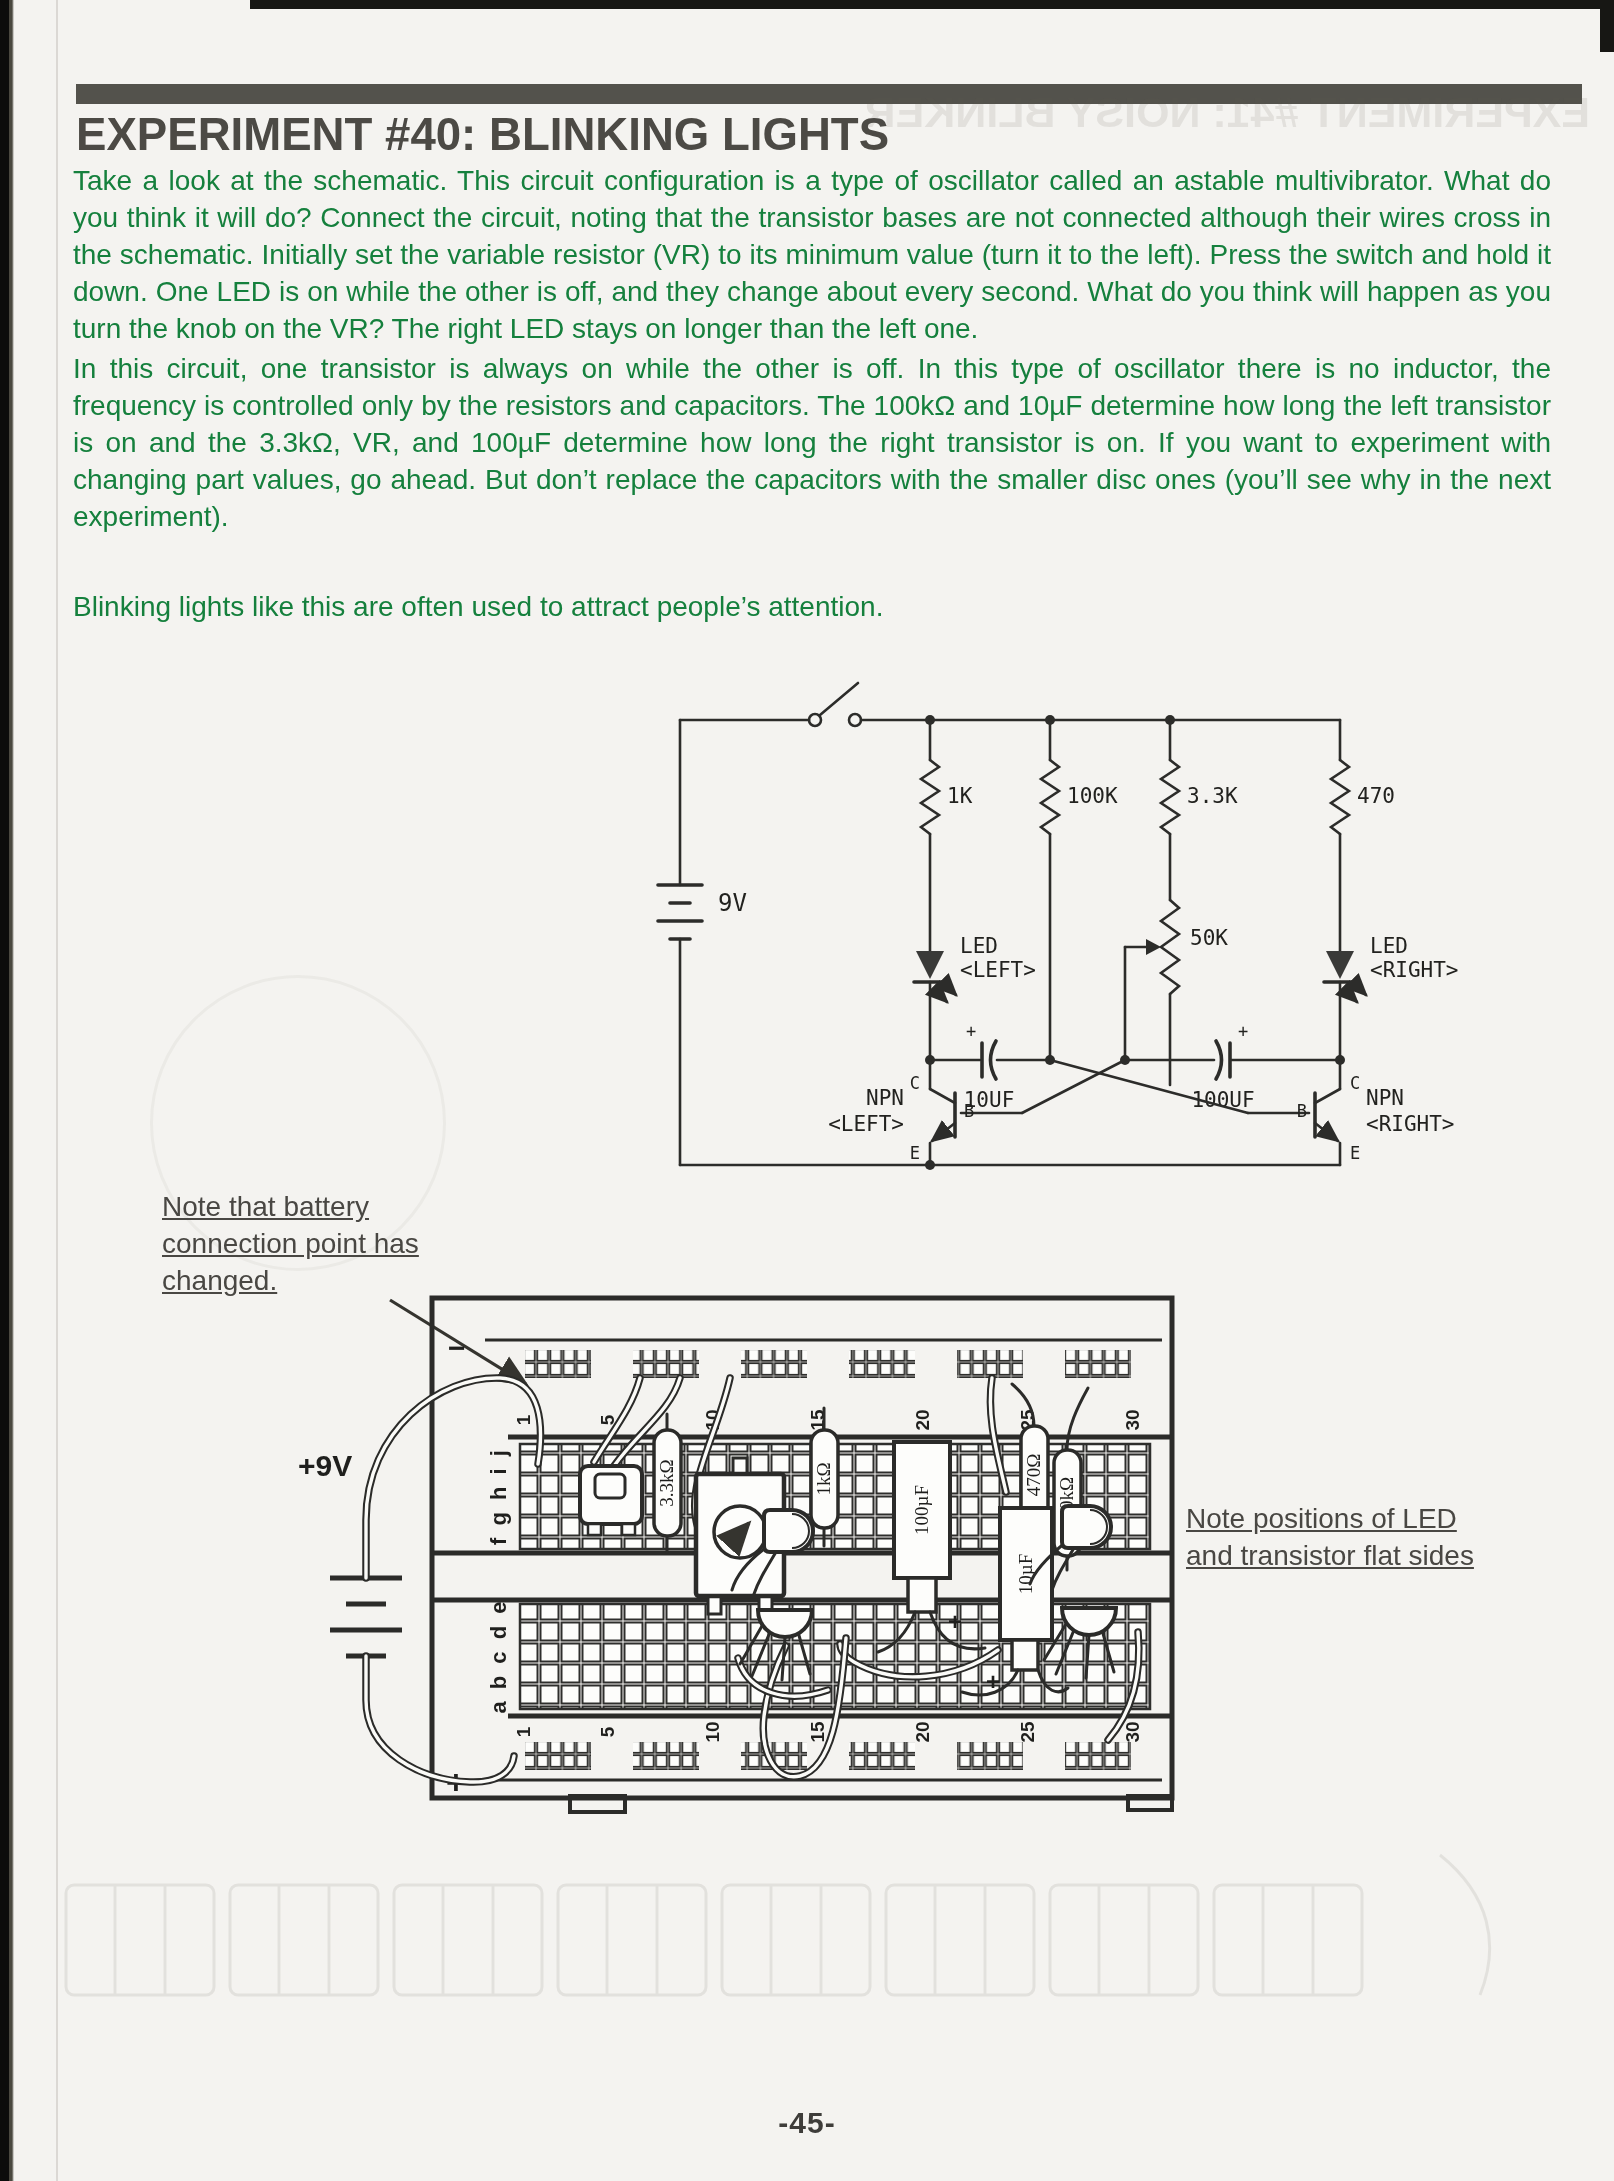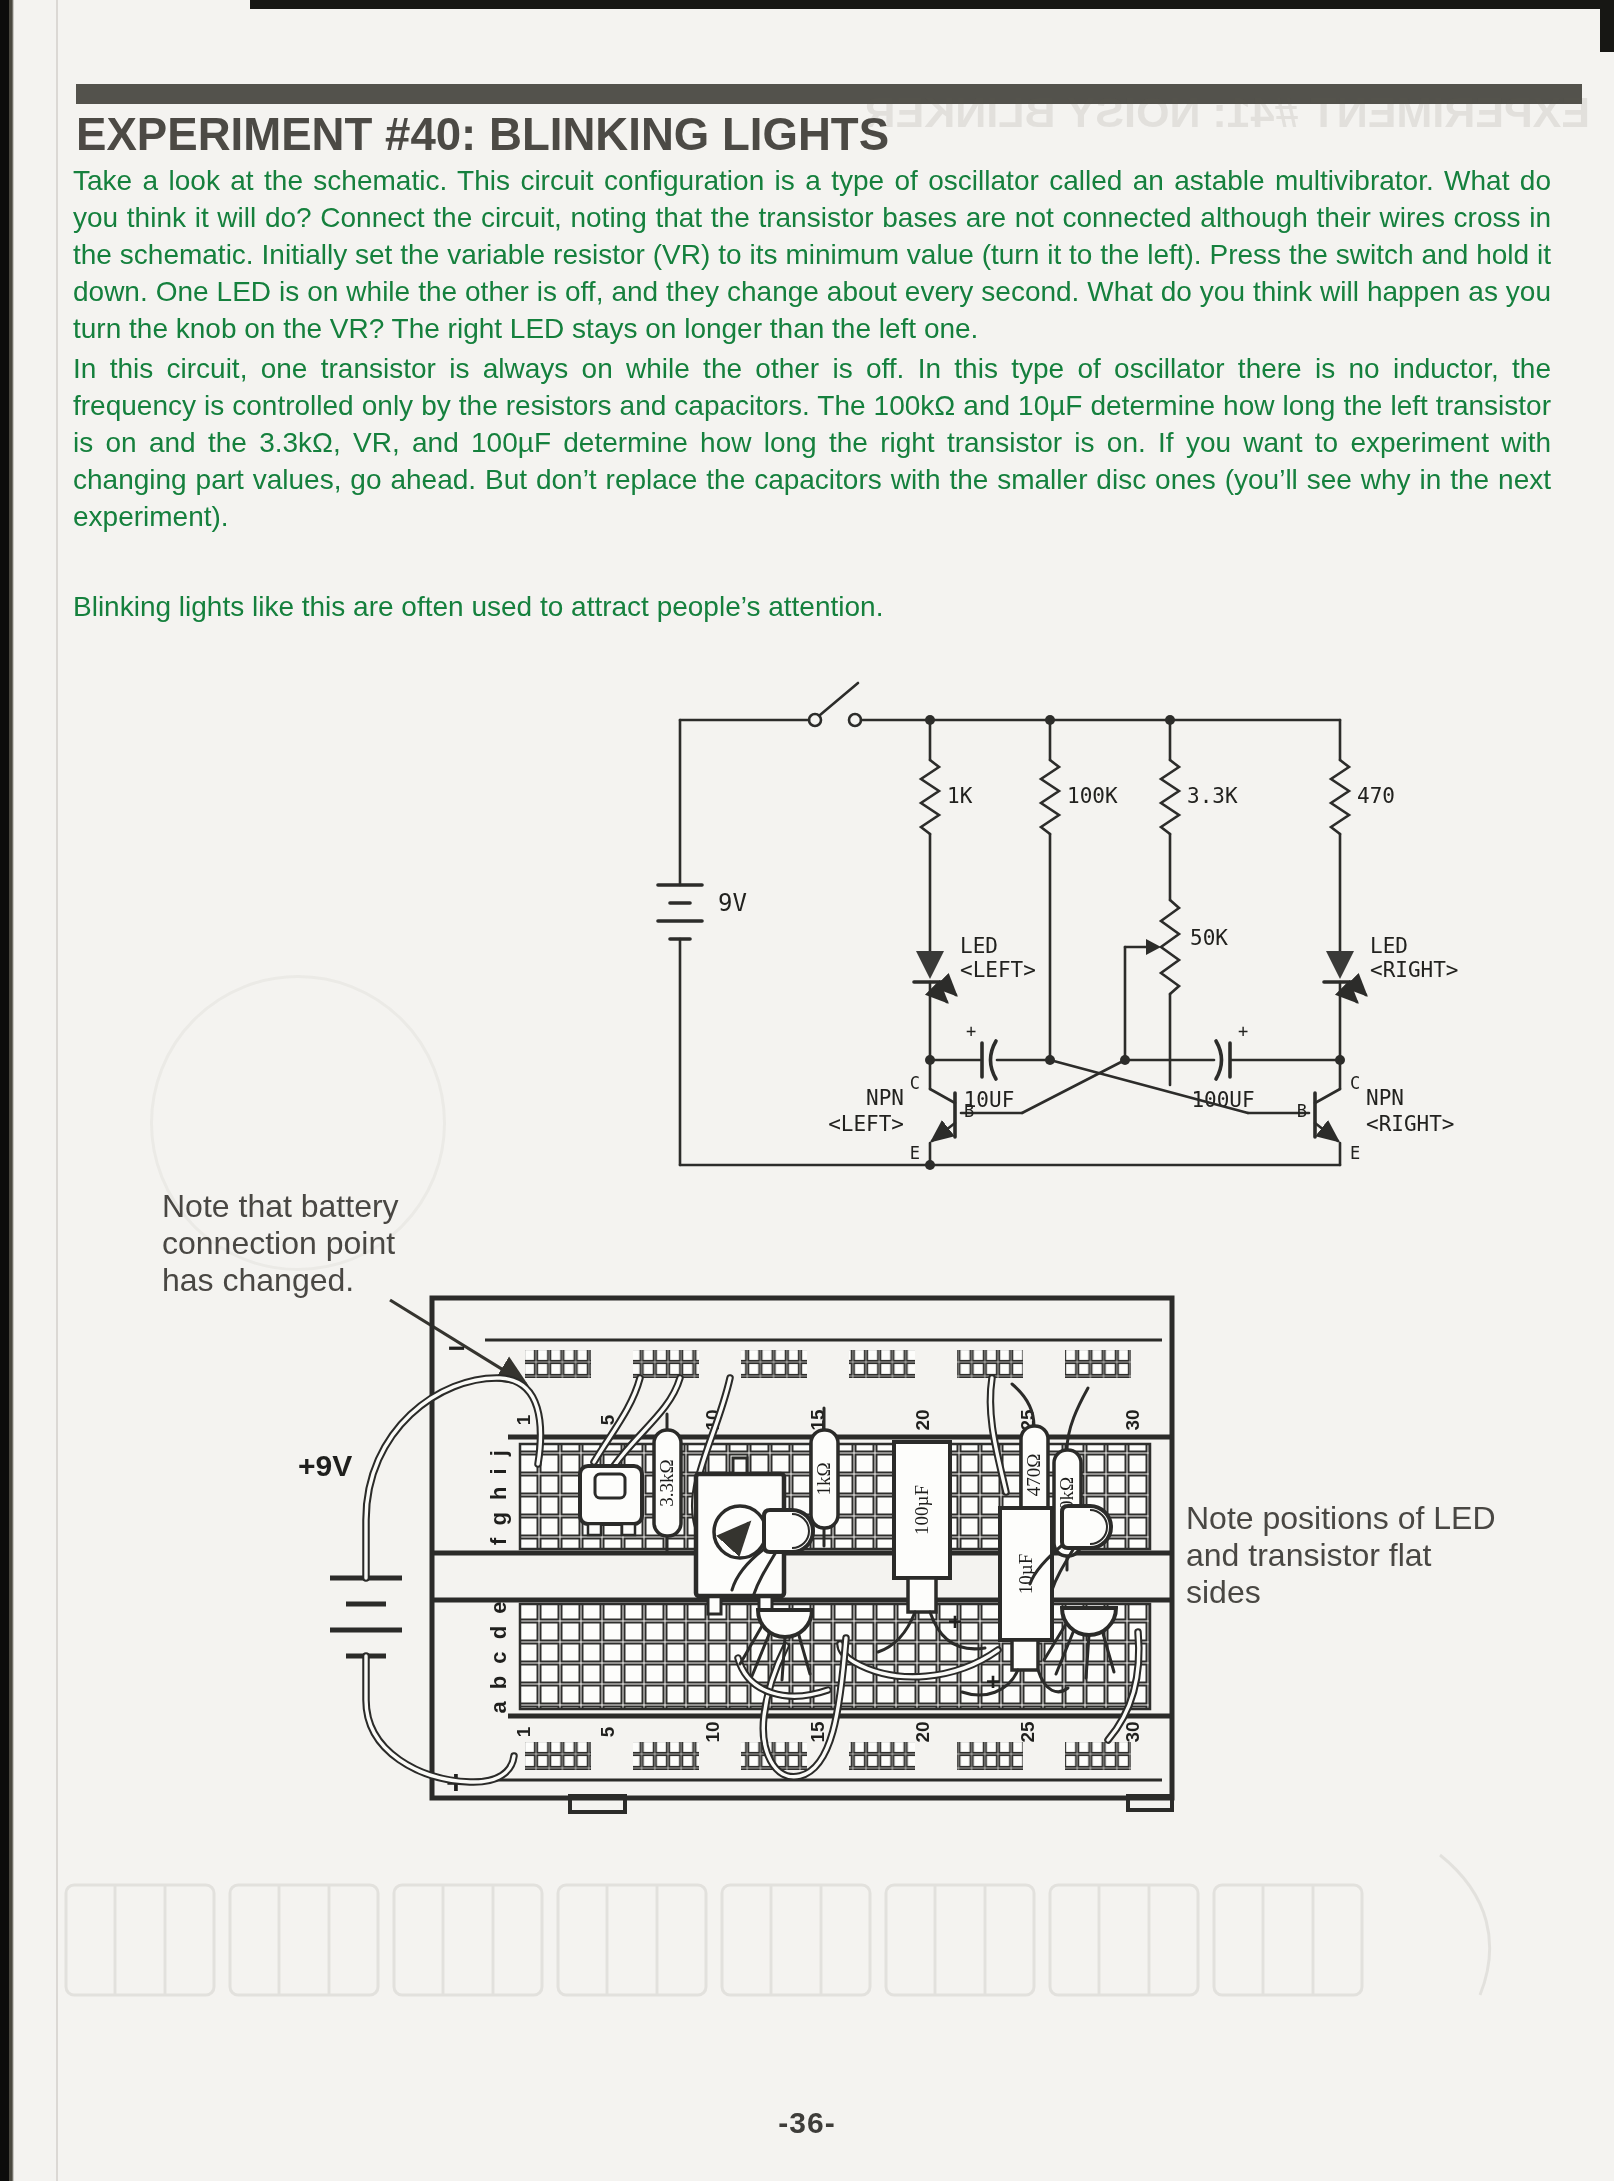--- a/index.html
+++ b/index.html
@@ -10,21 +10,21 @@
   .edge-left{left:0;top:0;width:14px;height:2181px;background:linear-gradient(90deg,#0c0c0b 0 9px,#4a483f 9px 12px,rgba(74,72,63,0) 14px);}
   .crease{left:56px;top:0;width:2px;height:2181px;background:rgba(130,125,112,.22);}
   .topband{left:250px;top:0;width:1364px;height:9px;background:#171714;}
   .topband2{left:1600px;top:0;width:14px;height:52px;background:#171714;}
   .titlebar{left:76px;top:84px;width:1506px;height:20px;background:#53524c;}
   .title{left:76px;top:106px;font-size:47px;font-weight:bold;color:#4c4a45;
          letter-spacing:0;transform:scaleX(.97);transform-origin:left top;white-space:nowrap;}
   .ghost-title{left:690px;top:88px;width:900px;font-size:43px;font-weight:bold;
          color:rgba(95,93,84,.12);transform:scaleX(-1);transform-origin:center;white-space:nowrap;}
   .para{left:73px;width:1478px;font-size:28px;line-height:37px;color:#15803d;text-align:justify;}
-  .note{font-size:32px;line-height:37px;color:#494743;}
+  .note{font-size:28px;line-height:37px;color:#494743;text-decoration:underline;}
   .pagenum{left:0;top:2106px;width:1614px;text-align:center;font-size:30px;font-weight:bold;
            color:#3e3d3a;letter-spacing:1px;}
   .ghost-circle{left:150px;top:975px;width:290px;height:290px;border:3px solid rgba(80,75,60,.05);border-radius:50%;}
   
   svg{overflow:visible;}
   .ln{stroke:#2c2c2a;stroke-width:2.6;fill:none;stroke-linecap:round;}
   .lnT{stroke:#2c2c2a;stroke-width:3.6;fill:none;stroke-linecap:round;}
   .mono{font-family:"DejaVu Sans Mono",monospace;font-size:21px;fill:#22221f;}
   .mono-s{font-family:"DejaVu Sans Mono",monospace;font-size:17px;fill:#22221f;}
   .dot{fill:#2c2c2a;}
@@ -417,13 +417,13 @@
     <line x1="875" y1="30" x2="875" y2="140"></line>
       <line x1="925" y1="30" x2="925" y2="140"></line>
     <line x1="1039" y1="30" x2="1039" y2="140"></line>
       <line x1="1089" y1="30" x2="1089" y2="140"></line>
     <line x1="1203" y1="30" x2="1203" y2="140"></line>
       <line x1="1253" y1="30" x2="1253" y2="140"></line>
     <path d="M 1380 0 C 1430 40 1440 90 1420 140"></path>
   </g>
 </svg>
 
-<div class="abs pagenum">-36-</div>
+<div class="abs pagenum">-45-</div>
 
 </body></html>

